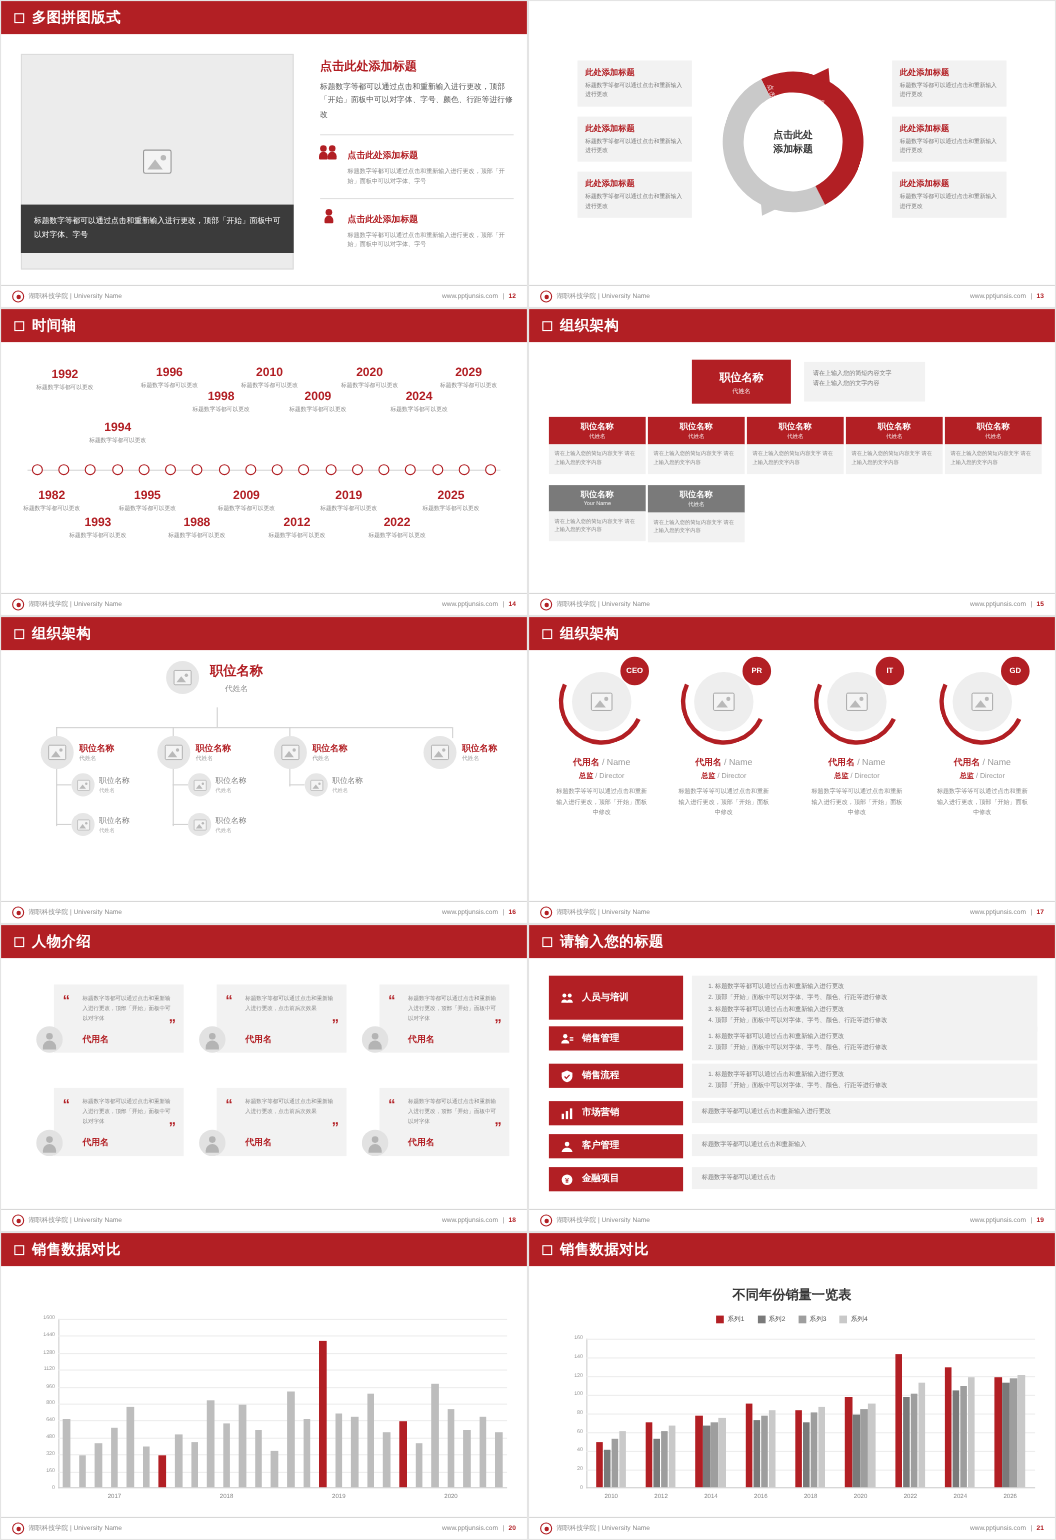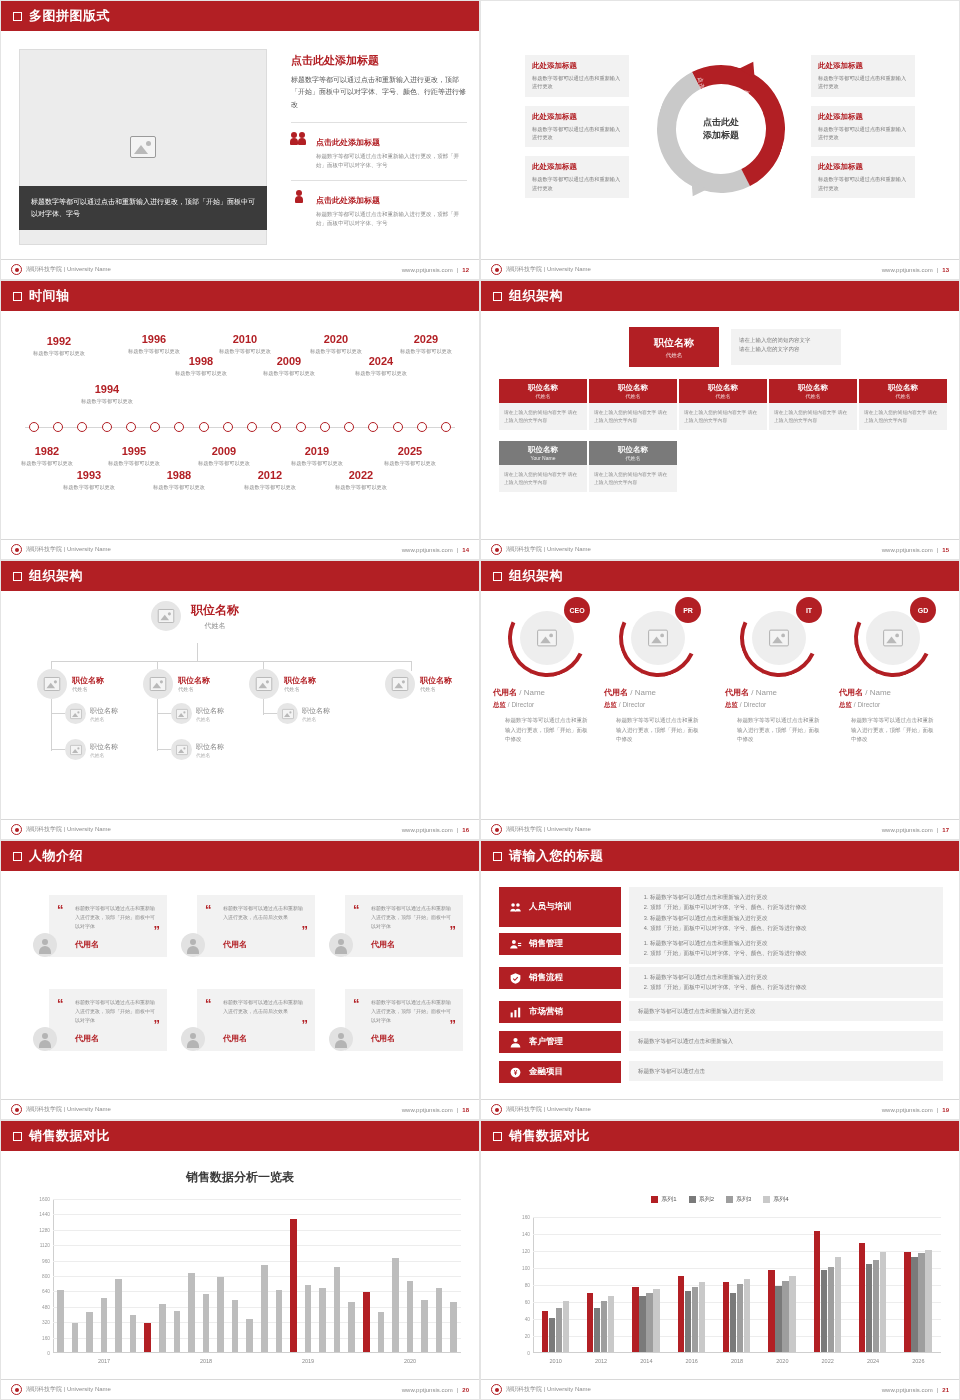--- a/index.html
+++ b/index.html
@@ -189,21 +189,21 @@
   .n16-top .sb { color: #8a8a8a; font-size: 7px; text-align: center; margin-top: 2px; }
   .n16-node { position: absolute; display: flex; align-items: center; gap: 5px; }
   .n16-node .nm { color: #b21f24; font-size: 8px; font-weight: bold; }
   .n16-node .sb { color: #9a9a9a; font-size: 5.2px; }
   .n16-leaf { position: absolute; display: flex; align-items: center; gap: 4px; }
   .n16-leaf .nm { color: #7f7f7f; font-size: 7px; }
   .n16-leaf .sb { color: #a8a8a8; font-size: 4.8px; }
   .ln { position: absolute; background: #d2d2d2; }
 
   
-  .c17 { position: absolute; width: 108px; top: 8px; text-align: left; }
+  .c17 { position: absolute; width: 108px; top: 8px; text-align: center; }
   .c17 .ringbox { position: relative; width: 78px; height: 78px; margin: 0 auto; }
   .c17 .outer {
     position: absolute; inset: 0; border-radius: 50%;
     border: 4px solid #b21f24; border-right-color: transparent; border-top-color: transparent;
     transform: rotate(-20deg);
   }
   .c17 .inner {
     position: absolute; left: 12px; top: 12px; width: 54px; height: 54px;
     border-radius: 50%; background: #eeeeee;
   }
@@ -965,21 +965,20 @@
         </span>
     </div>
   </div>
 
   <div class="slide">
     <div class="hdr">
       <span class="sq"></span>
       <span class="t">销售数据对比</span>
     </div>
     <div class="body">
-      <div class="chart-title">销售数据分析一览表</div>
       <div class="plot" id="plot0" style="inset: 48px 18px 26px 52px; position: absolute;">
           <div class="axis-x"></div>
           <div class="axis-y"></div>
           <div class="ylab" style="top: 154px;">0</div>
           <div class="grid-l" style="top: 138.6px;"></div>
           <div class="ylab" style="top: 138.6px;">160</div>
           <div class="grid-l" style="top: 123.2px;"></div>
           <div class="ylab" style="top: 123.2px;">320</div>
           <div class="grid-l" style="top: 107.8px;"></div>
           <div class="ylab" style="top: 107.8px;">480</div>
@@ -1043,20 +1042,21 @@
         </span>
     </div>
   </div>
 
   <div class="slide">
     <div class="hdr">
       <span class="sq"></span>
       <span class="t">销售数据对比</span>
     </div>
     <div class="body">
+      <div class="chart-title">不同年份销量一览表</div>
       <div class="legend" id="legend1">
           <span>
             <i style="background: rgb(178, 31, 36);"></i>
             <span>系列1</span>
           </span>
           <span>
             <i style="background: rgb(122, 122, 122);"></i>
             <span>系列2</span>
           </span>
           <span>

